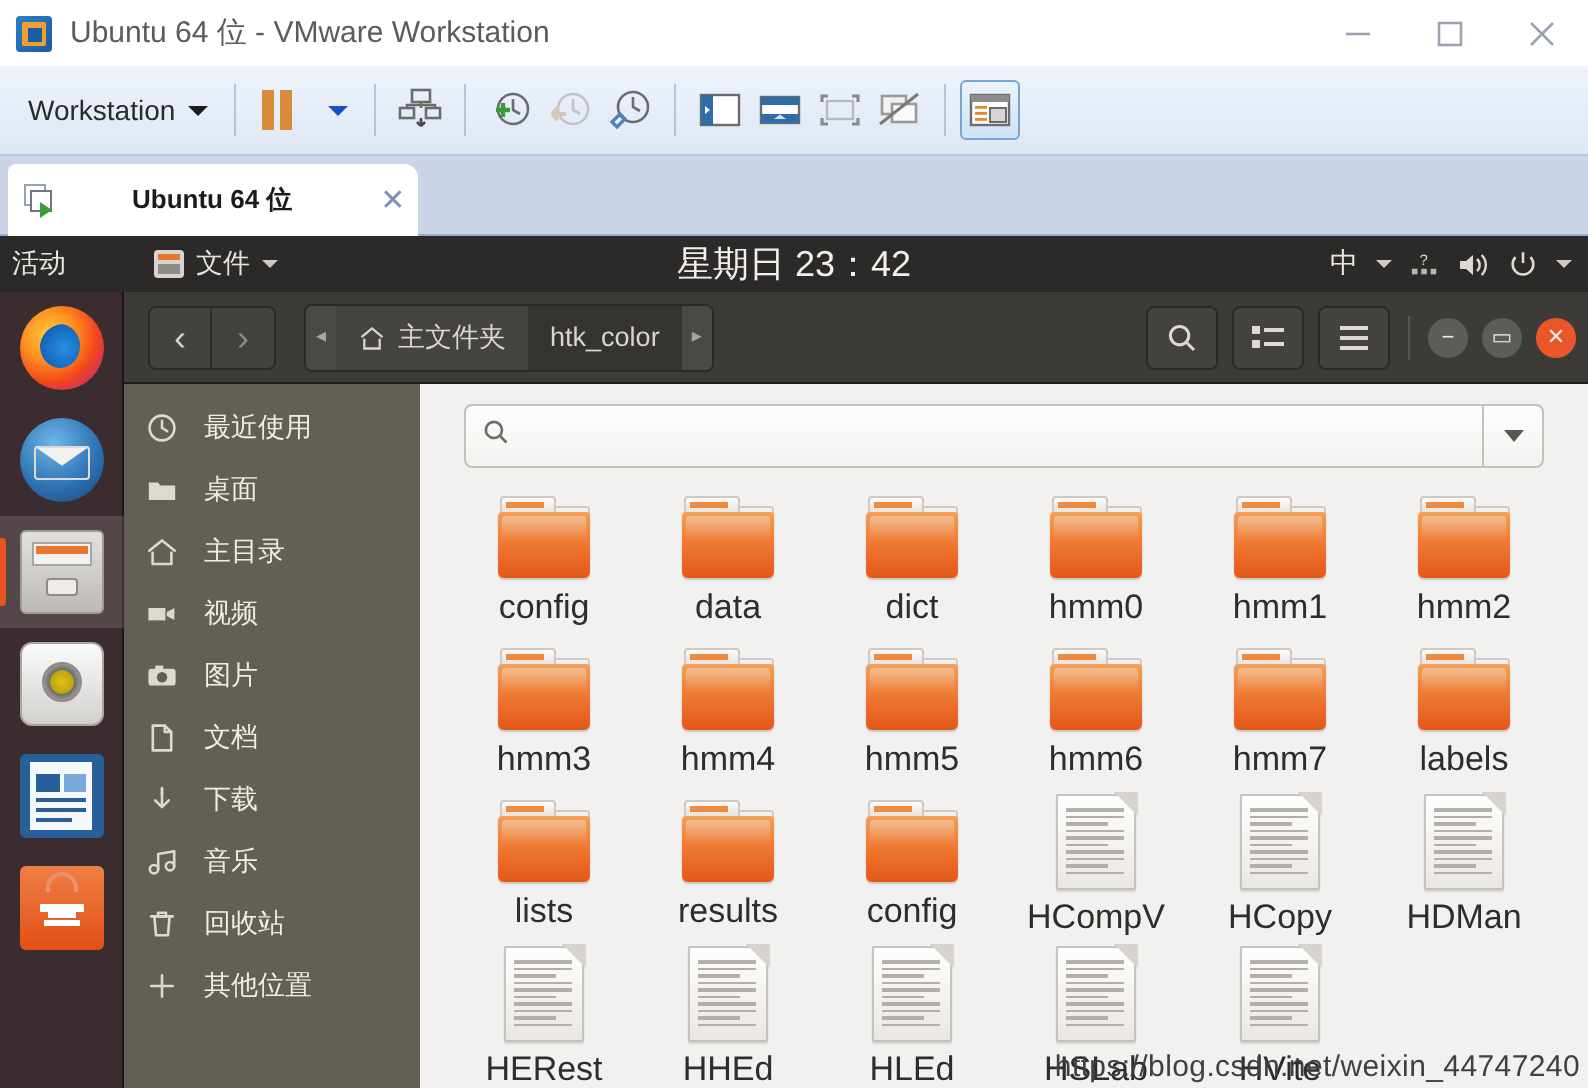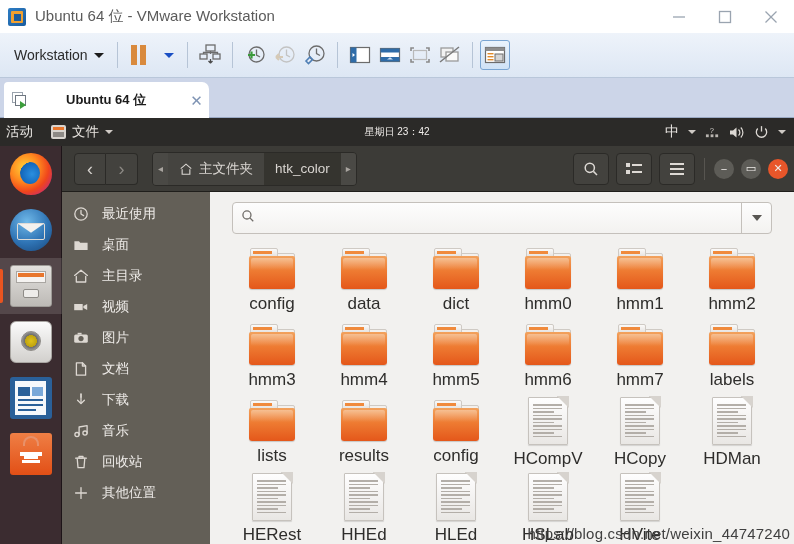--- a/index.html
+++ b/index.html
@@ -64,29 +64,30 @@
   .vm-tab-x { margin-left:12px; color:#7e93b3; font-size:15px; line-height:1; }
 
   
   .guest { position:absolute; left:0; top:118px; width:794px; height:426px; background:#2c001e; }
 
   
   .gnome-panel {
     position:absolute; left:0; top:0; width:794px; height:28px;
     background:#2b2a28; color:#e6e2de; display:flex; align-items:center;
     font-size:13.5px;
+    gap:26px;
   }
   .gp-act { margin-left:6px; color:#e8e6e3; }
   .gp-app { margin-left:18px; display:flex; align-items:center; gap:6px; }
   .gp-appico { width:15px;height:14px;background:#d9d4cf;border-radius:2px;position:relative;}
   .gp-appico::before{content:"";position:absolute;left:2px;top:2px;width:11px;height:3px;background:#e8762d;}
   .gp-appico::after{content:"";position:absolute;left:2px;top:7px;width:11px;height:5px;background:#8e8a86;}
   .gp-caret { width:0;height:0;border-left:4px solid transparent;border-right:4px solid transparent;
               border-top:4px solid #cfcac5;}
-  .gp-clock { position:absolute; left:0; right:0; text-align:center; font-size:10px; color:#f2efec; }
+  .gp-clock { position:absolute; left:0; right:0; text-align:center; font-size:18px; color:#f2efec; }
   .gp-right { position:absolute; right:8px; display:flex; align-items:center; gap:9px; }
   .gp-ime { color:#e9e6e2; font-size:14px; }
 
   
   .dock { position:absolute; left:0; top:28px; width:62px; height:398px;
           background:#3b2c30; border-right:1px solid #1d1418; }
   .dock-item { width:62px; height:56px; display:flex; align-items:center; justify-content:center; }
   .dock-item.active { background:rgba(255,255,255,0.13); }
   .dock-item.active::before { content:""; position:absolute; left:0; width:3px; height:34px; background:#e95420; border-radius:0 2px 2px 0; }
   .dock-item { position:relative; }

